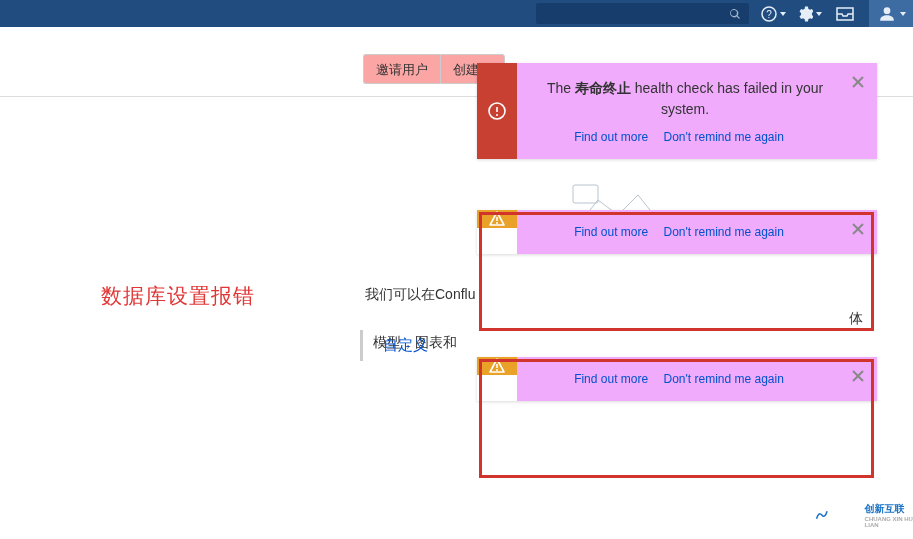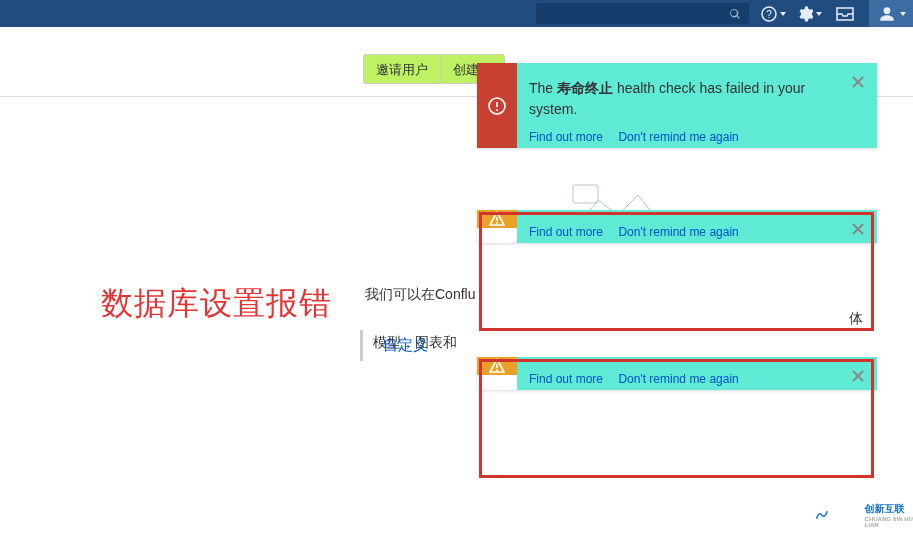--- a/index.html
+++ b/index.html
@@ -8,32 +8,32 @@
     .search-box { background:#163d6b; width:213px; height:21px; border-radius:2px; display:flex; align-items:center; justify-content:flex-end; padding:0 8px; margin-right:6px; }
     .search-icon-svg { width:12px; height:12px; fill:#9fb4cc; }
     .top-icon-wrap { width:36px; height:27px; display:flex; align-items:center; justify-content:center; cursor:pointer; }
     .top-icon-wrap svg { fill:#e5edf6; }
     .caret { width:0; height:0; border-left:3px solid transparent; border-right:3px solid transparent; border-top:4px solid #e5edf6; margin-left:3px; }
     .user-box { background:#3d6ca3; width:44px; height:27px; display:flex; align-items:center; justify-content:center; cursor:pointer; margin-left:6px; }
     .avatar { width:20px; height:20px; border-radius:2px; display:flex; align-items:center; justify-content:center; }
     .avatar svg { fill:#e5edf6; }
     .subbar { height:70px; border-bottom:1px solid #ddd; position:relative; }
     .btn-group { position:absolute; left:363px; top:27px; display:flex; }
-    .btn { border:1px solid #ccc; background:#bef264; padding:6px 12px; font-size:13px; color:#333; cursor:pointer; height:30px; }
+    .btn { border:1px solid #ccc; background:#fca5a5; padding:6px 12px; font-size:13px; color:#333; cursor:pointer; height:30px; }
     .btn:first-child { border-radius:3px 0 0 3px; border-right:none; }
     .btn:last-child { border-radius:0 3px 3px 0; }
-    .red-title { position:absolute; left:101px; top:282px; color:#e23636; font-size:32px; font-weight:500; letter-spacing:1px; }
+    .red-title { position:absolute; left:101px; top:282px; color:#e23636; font-size:21px; font-weight:500; letter-spacing:1px; }
     .body-text { position:absolute; left:365px; top:282px; font-size:14px; color:#333; line-height:24px; }
     .body-text .line2 { margin-left:8px; }
     .share-block { position:absolute; left:360px; top:330px; border-left:3px solid #ccc; padding:6px 0 6px 20px; }
     .share-block .t1 { font-size:15px; color:#333; margin-bottom:4px; }
     .share-block .t2 { font-size:15px; color:#0052cc; cursor:pointer; }
     .notif { position:absolute; width:400px; display:flex; box-shadow:0 1px 3px rgba(0,0,0,0.15); background:#fff; }
     .notif-icon-col { width:40px; display:flex; align-items:center; justify-content:center; flex-shrink:0; }
-    .notif-body { flex:1; padding:15px 36px 4px 12px; position:relative; background:#5eead4; }
+    .notif-body { flex:1; padding:15px 36px 15px 12px; position:relative; background:#f0abfc;text-align:center; }
     .notif-msg { font-size:14px; color:#333; line-height:21px; margin-bottom:10px; }
     .notif-msg b { font-weight:bold; }
     .notif-links { font-size:12px; }
     .notif-links a { color:#0052cc; text-decoration:none; margin-right:12px; cursor:pointer; }
     .notif-close { position:absolute; top:10px; right:10px; width:18px; height:18px; cursor:pointer; display:flex; align-items:center; justify-content:center; }
     .notif-close svg { stroke:#888; stroke-width:2; }
     .n1 { left:477px; top:63px; }
     .n1 .notif-icon-col { background:#c84031; }
     .n2 { left:477px; top:210px; }
     .n2 .notif-icon-col { background:#e9a227; height:100%; }

